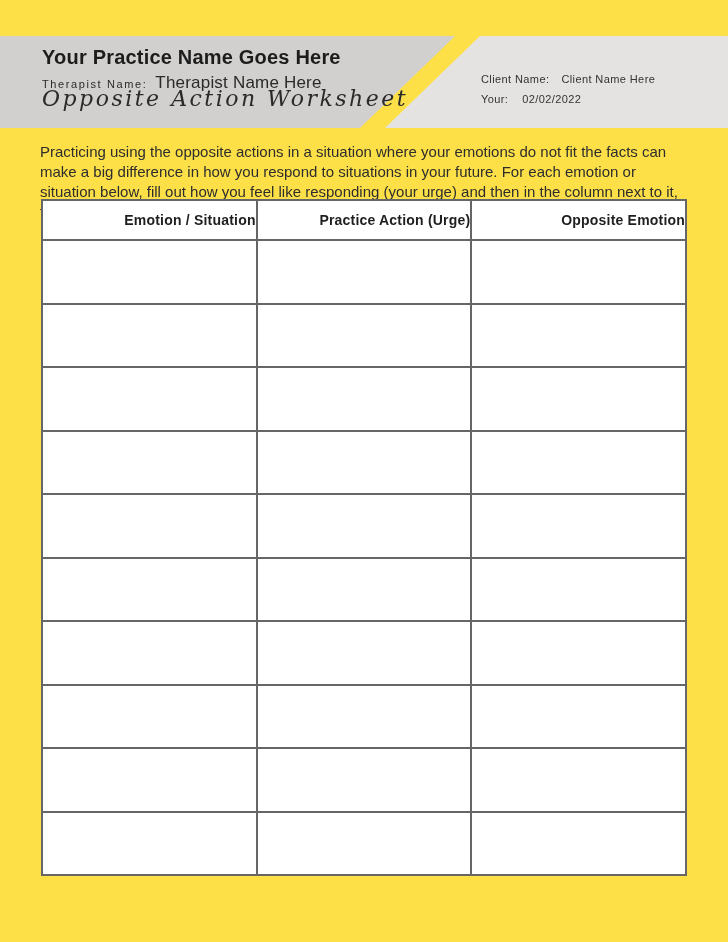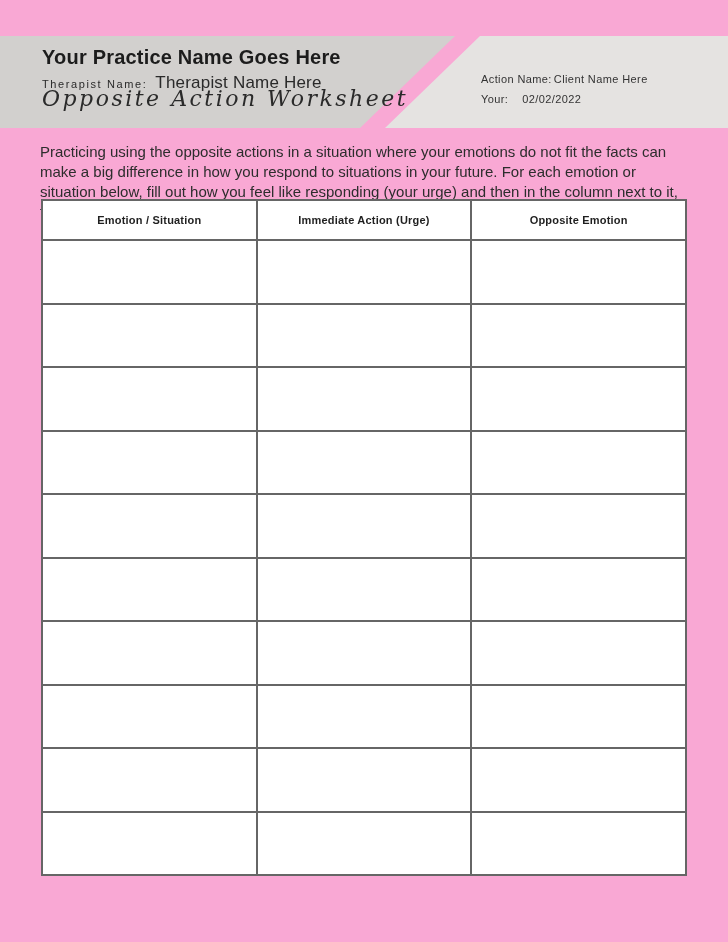--- a/index.html
+++ b/index.html
@@ -1,21 +1,21 @@
 <!DOCTYPE html>
 <html><head>
 <meta charset="utf-8">
 <style>
   * { margin: 0; padding: 0; box-sizing: border-box; }
   html, body { background: #ffffff; }
   .page {
     position: relative;
     width: 728px;
     height: 942px;
-    background: #f9a8d4;
+    background: #fde047;
     font-family: "Liberation Sans", sans-serif;
     overflow: hidden;
   }
 
   
   .band {
     position: absolute;
     top: 36px;
     left: 0;
     width: 728px;
@@ -68,21 +68,21 @@
     position: absolute;
     left: 481px;
     font-size: 11px;
     color: #333333;
     letter-spacing: 0.4px;
     white-space: nowrap;
   }
   .client-line { top: 37px; }
   .date-line   { top: 57px; }
   .date-value  { margin-left: 14px; }
-  .client-value { margin-left: 2px; }
+  .client-value { margin-left: 12px; }
 
   
   .instructions {
     position: absolute;
     top: 142px;
     left: 40px;
     width: 648px;
     font-size: 15px;
     line-height: 20px;
     color: #2d2d2d;
@@ -97,24 +97,24 @@
     border-collapse: collapse;
     table-layout: fixed;
   }
   .worksheet-table th,
   .worksheet-table td {
     border: 2px solid #666666;
     background: #ffffff;
   }
   .worksheet-table th {
     height: 40px;
-    font-size: 11px;
+    font-size: 14px;
     font-weight: bold;
     color: #1f1f1f;
-    text-align: center;
+    text-align: right;
     vertical-align: middle;
     letter-spacing: 0.2px;
   }
   .worksheet-table td {
     height: 63.5px;
   }
 </style>
 </head>
 <body>
 
@@ -126,35 +126,35 @@
 
     <div class="practice-name">Your Practice Name Goes Here</div>
 
     <div class="therapist-line">
       <span class="therapist-label">Therapist Name:</span><span class="therapist-value">Therapist Name Here</span>
     </div>
 
     <div class="worksheet-title">Opposite Action Worksheet</div>
 
     <div class="client-line">
-      <span>Action Name:</span><span class="client-value">Client Name Here</span>
+      <span>Client Name:</span><span class="client-value">Client Name Here</span>
     </div>
 
     <div class="date-line">
       <span>Your:</span><span class="date-value">02/02/2022</span>
     </div>
   </div>
 
   <p class="instructions">Practicing using the opposite actions in a situation where your emotions do not fit the facts can make a big difference in how you respond to situations in your future. For each emotion or situation below, fill out how you feel like responding (your urge) and then in the column next to it, fill out the opposite action.</p>
 
   <table class="worksheet-table">
     <thead>
       <tr>
         <th>Emotion / Situation</th>
-        <th>Immediate Action (Urge)</th>
+        <th>Practice Action (Urge)</th>
         <th>Opposite Emotion</th>
       </tr>
     </thead>
     <tbody>
     <tr>
       <td></td>
       <td></td>
       <td></td>
     </tr>
 

